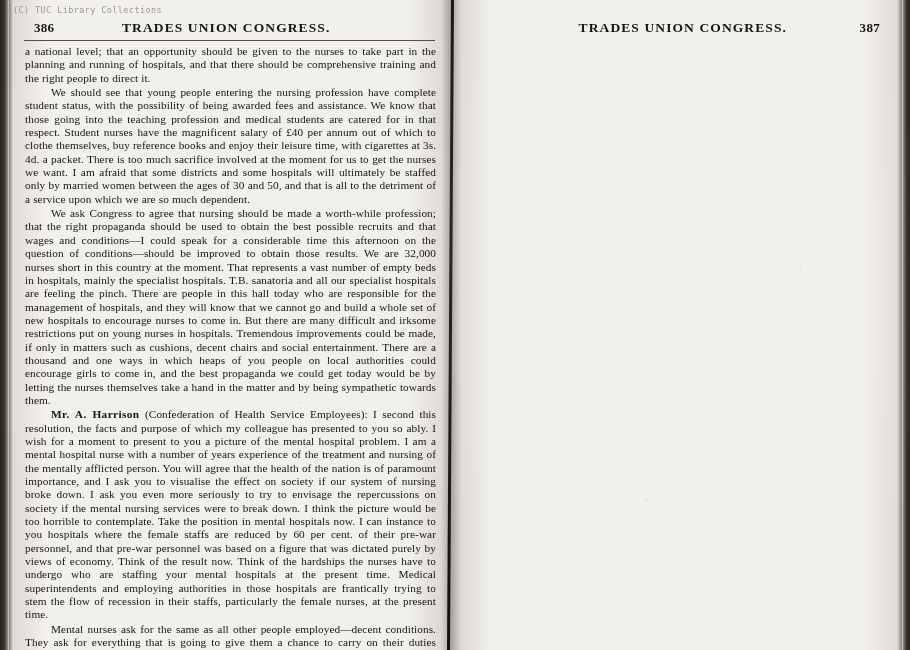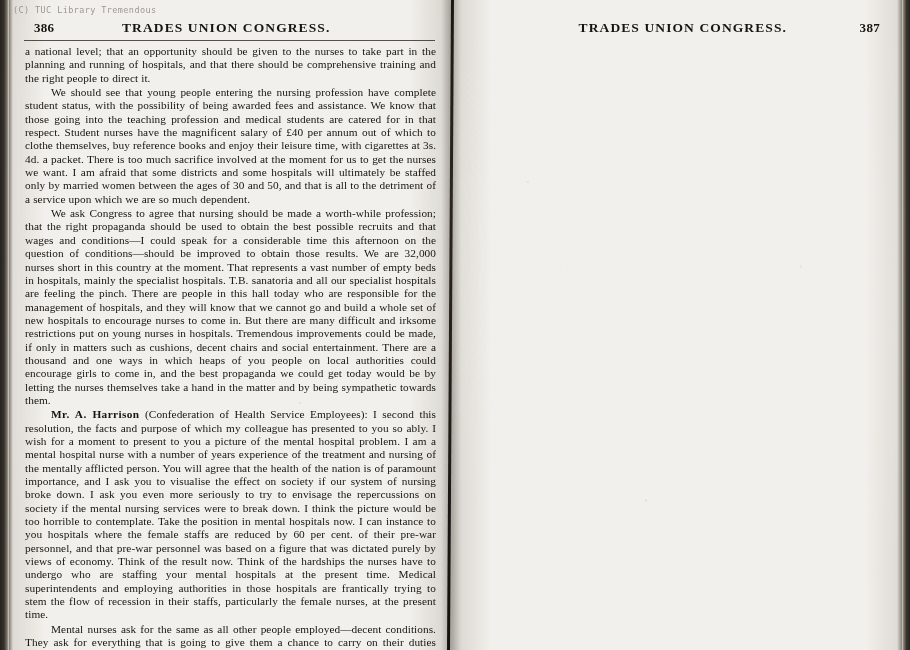--- a/index.html
+++ b/index.html
@@ -182,21 +182,21 @@
 
   <div class="speckle"></div>
 
   <div class="edge-left"></div>
   <div class="edge-left-inner"></div>
   <div class="edge-right"></div>
   <div class="edge-right-inner"></div>
   <div class="gutter-haze"></div>
   <div class="gutter"></div>
 
-  <div class="watermark">(C) TUC Library Tremendous</div>
+  <div class="watermark">(C) TUC Library Collections</div>
 
   <div class="leaf leaf-left">
     <div class="header header-left">
       <span class="folio">386</span>
       <span class="running-head">TRADES UNION CONGRESS.</span>
     </div>
     <div class="rule rule-left"></div>
 
     <div class="col col-left">
       <p class="cont">a national level; that an opportunity should be given to the nurses to take part in the planning and running of hospitals, and that there should be comprehensive training and the right people to direct it.</p>

